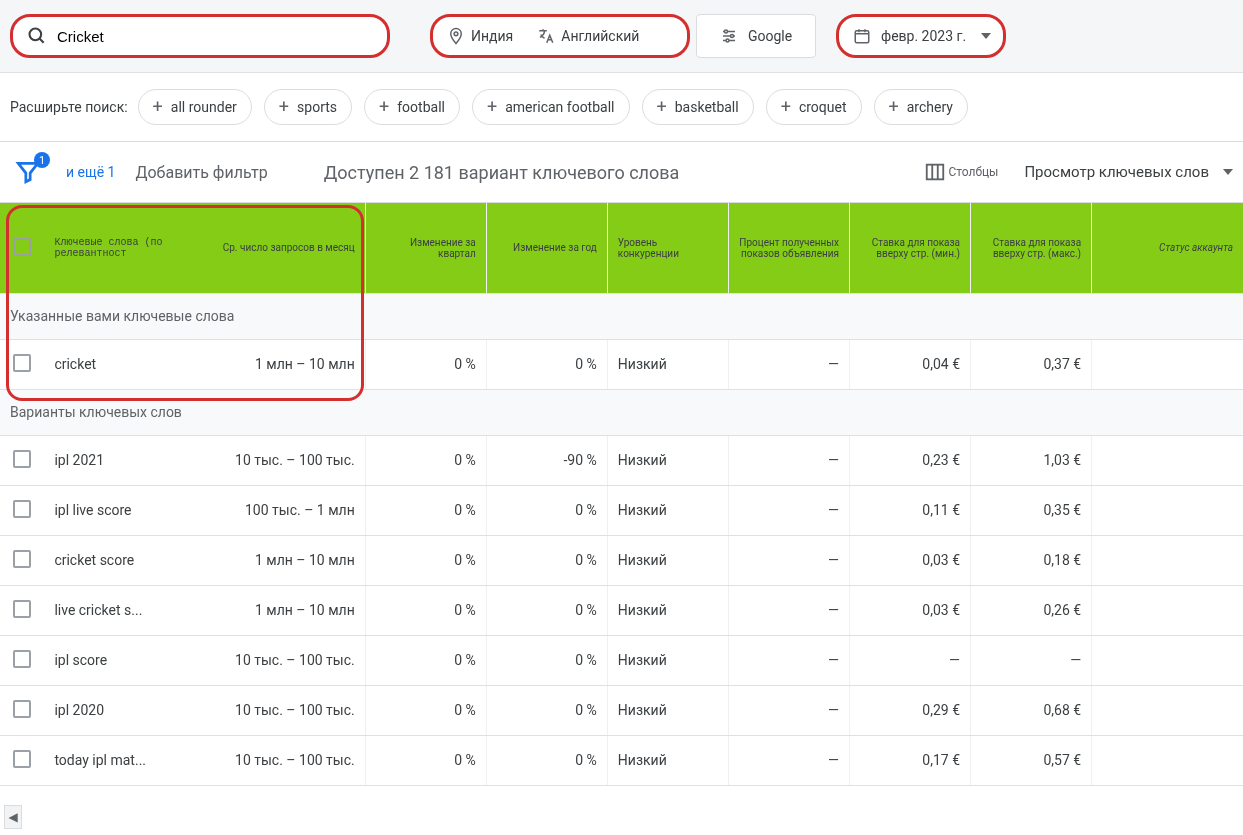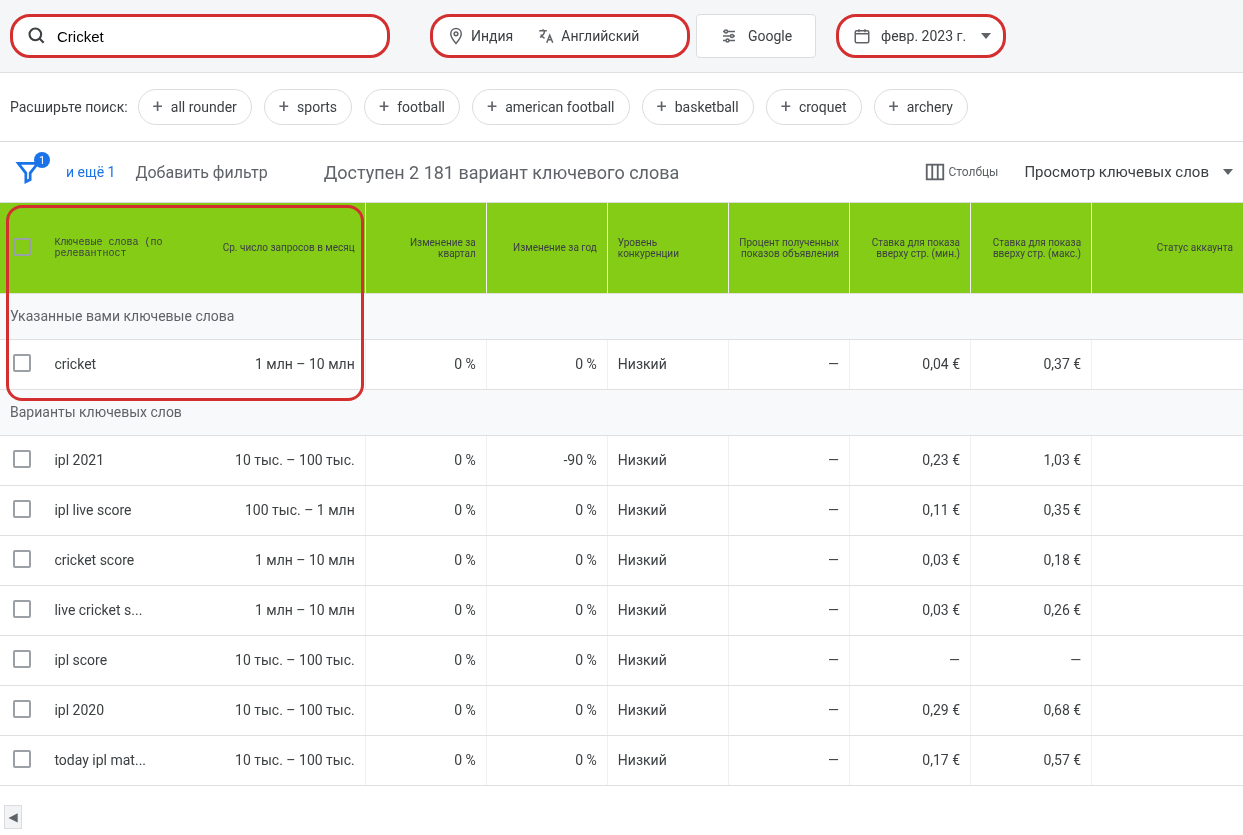--- a/index.html
+++ b/index.html
@@ -40,21 +40,21 @@
 
   .col-kw { width: 128px; }
   .col-vol { width: 190px; }
   .col-q { width: 120px; }
   .col-y { width: 120px; }
   .col-comp { width: 120px; text-align:left; }
   th.col-comp, td.col-comp { text-align:left; }
   .col-imp { width: 120px; }
   .col-bidlo { width: 120px; }
   .col-bidhi { width: 120px; }
-  .col-stat { width: 150px; border-right:none; }
+  .col-stat { width: 150px; border-right:none;font-style:italic; }
   th:first-child, td:first-child { border-right: none;}
   th:nth-child(2){border-right:none;font-family:Liberation Mono, monospace;}
   td:nth-child(2){border-right:none;}
 
   .footer-arrow { position:fixed; bottom:6px; left:4px; width:18px; height:24px; background:#f1f3f4; border:1px solid #dadce0; display:flex; align-items:center; justify-content:center; color:#5f6368; font-size:12px;}
 
   .tri-down { display:inline-block; border-left:5px solid transparent; border-right:5px solid transparent; border-top:6px solid #5f6368; margin-left:6px;}
 </style>
 </head>
 <body>

